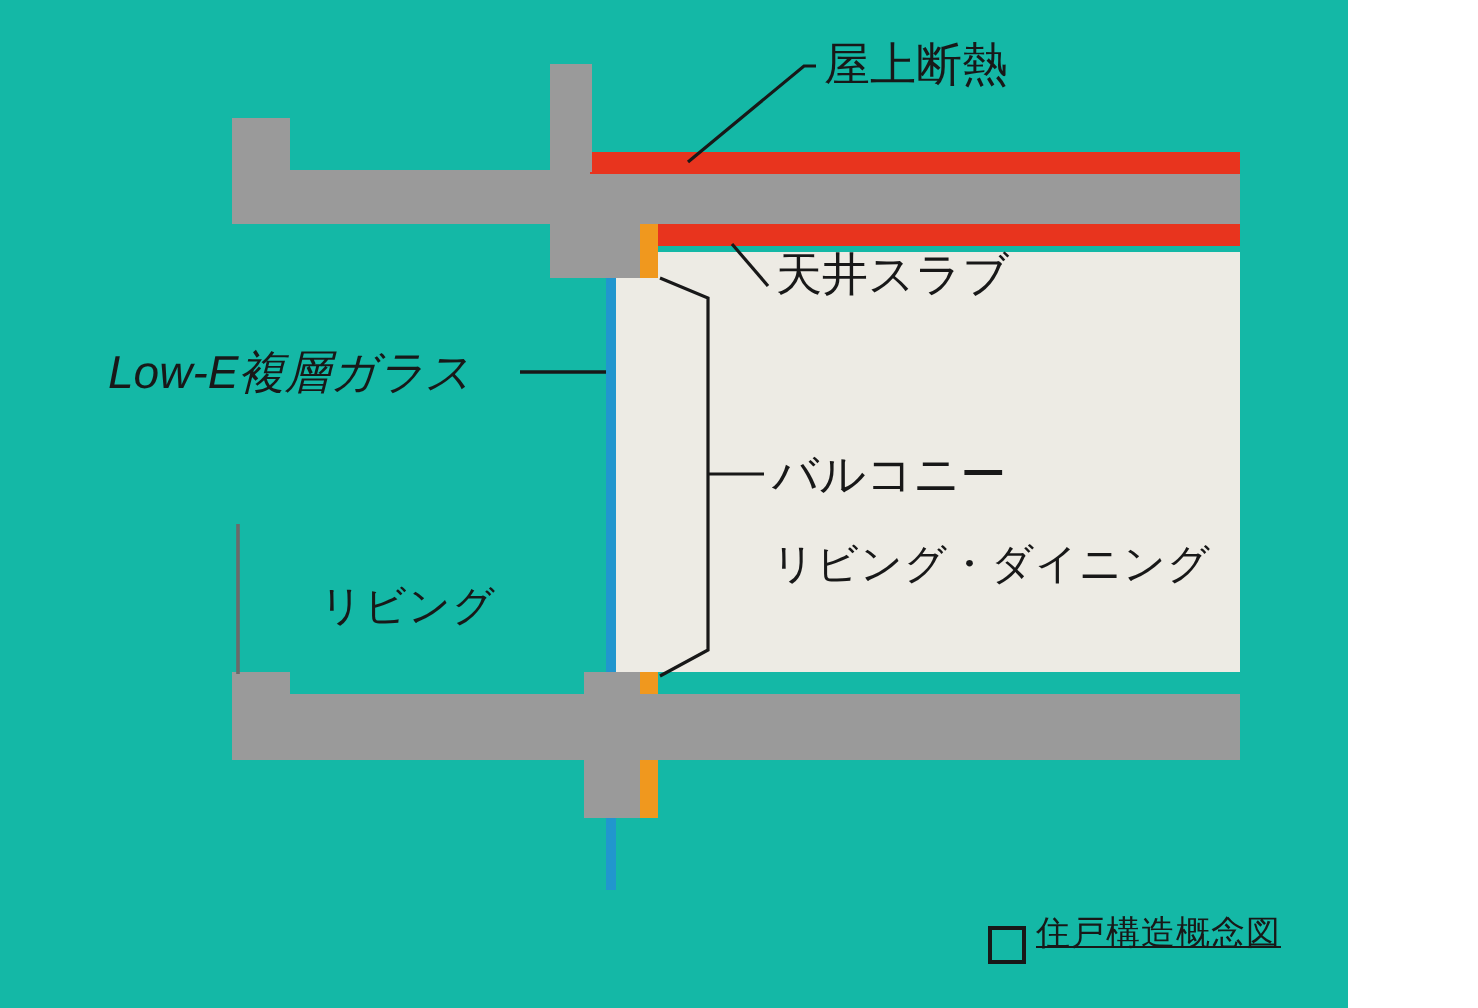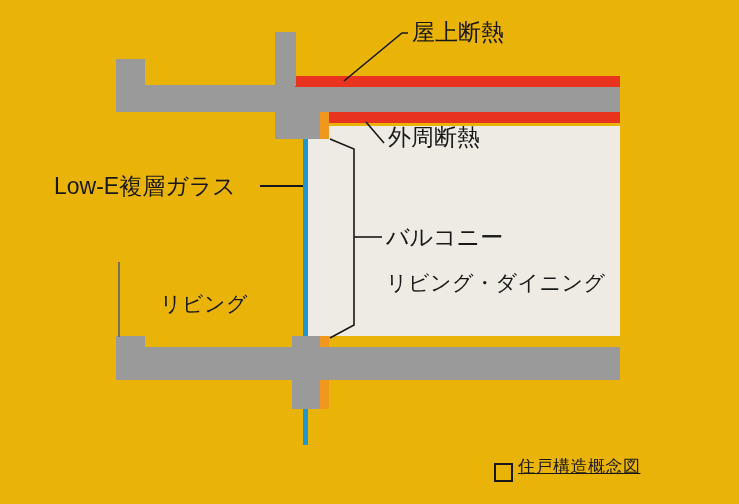--- a/index.html
+++ b/index.html
@@ -6,43 +6,43 @@
   html, body {
     margin: 0;
     padding: 0;
     background: #ffffff;
   }
   body {
     font-family: "Liberation Sans", "DejaVu Sans", sans-serif;
   }
   #diagram-root {
     position: relative;
-    width: 739px;
+    width: 674px;
     height: 504px;
-    background: #eab308;
+    background: #14b8a6;
     overflow: hidden;
   }
   #diagram-svg {
     position: absolute;
     left: 0;
     top: 0;
     width: 739px;
     height: 504px;
     display: block;
   }
   .label {
     position: absolute;
     white-space: nowrap;
     color: #181818;
     font-family: "Liberation Sans", "DejaVu Sans", sans-serif;
     line-height: 1;
   }
   .lbl-roof        { left: 412px; top: 21px;  font-size: 23px; }
   .lbl-ceiling     { left: 388px; top: 126px; font-size: 23px; }
-  .lbl-lowe        { left: 54px;  top: 175px; font-size: 23px; }
+  .lbl-lowe        { left: 54px;  top: 175px; font-size: 23px; font-style: italic; }
   .lbl-perimeter   { left: 386px; top: 226px; font-size: 23px; }
   .lbl-living      { left: 386px; top: 272px; font-size: 21px; letter-spacing: 0.5px; }
   .lbl-balcony     { left: 160px; top: 293px; font-size: 21px; letter-spacing: 0.5px; }
   .caption-box {
     position: absolute;
     left: 494px;
     top: 463px;
     width: 19px;
     height: 19px;
     border: 2px solid #181818;
@@ -108,21 +108,21 @@
 
     <path d="M 330 139 L 354 149 L 354 325 L 330 338" fill="none" stroke="#181818" stroke-width="1.6"></path>
     <line x1="354" y1="237" x2="382" y2="237" stroke="#181818" stroke-width="1.6"></line>
 
     <line x1="119" y1="262" x2="119" y2="337" stroke="#6a6a6a" stroke-width="1.8"></line>
 
   </svg>
 
   <div class="label lbl-roof">屋上断熱</div>
 
-  <div class="label lbl-ceiling">外周断熱</div>
+  <div class="label lbl-ceiling">天井スラブ</div>
 
   <div class="label lbl-lowe">Low-E複層ガラス</div>
 
   <div class="label lbl-perimeter">バルコニー</div>
 
   <div class="label lbl-living">リビング・ダイニング</div>
 
   <div class="label lbl-balcony">リビング</div>
 
   <div class="caption-box"></div>

